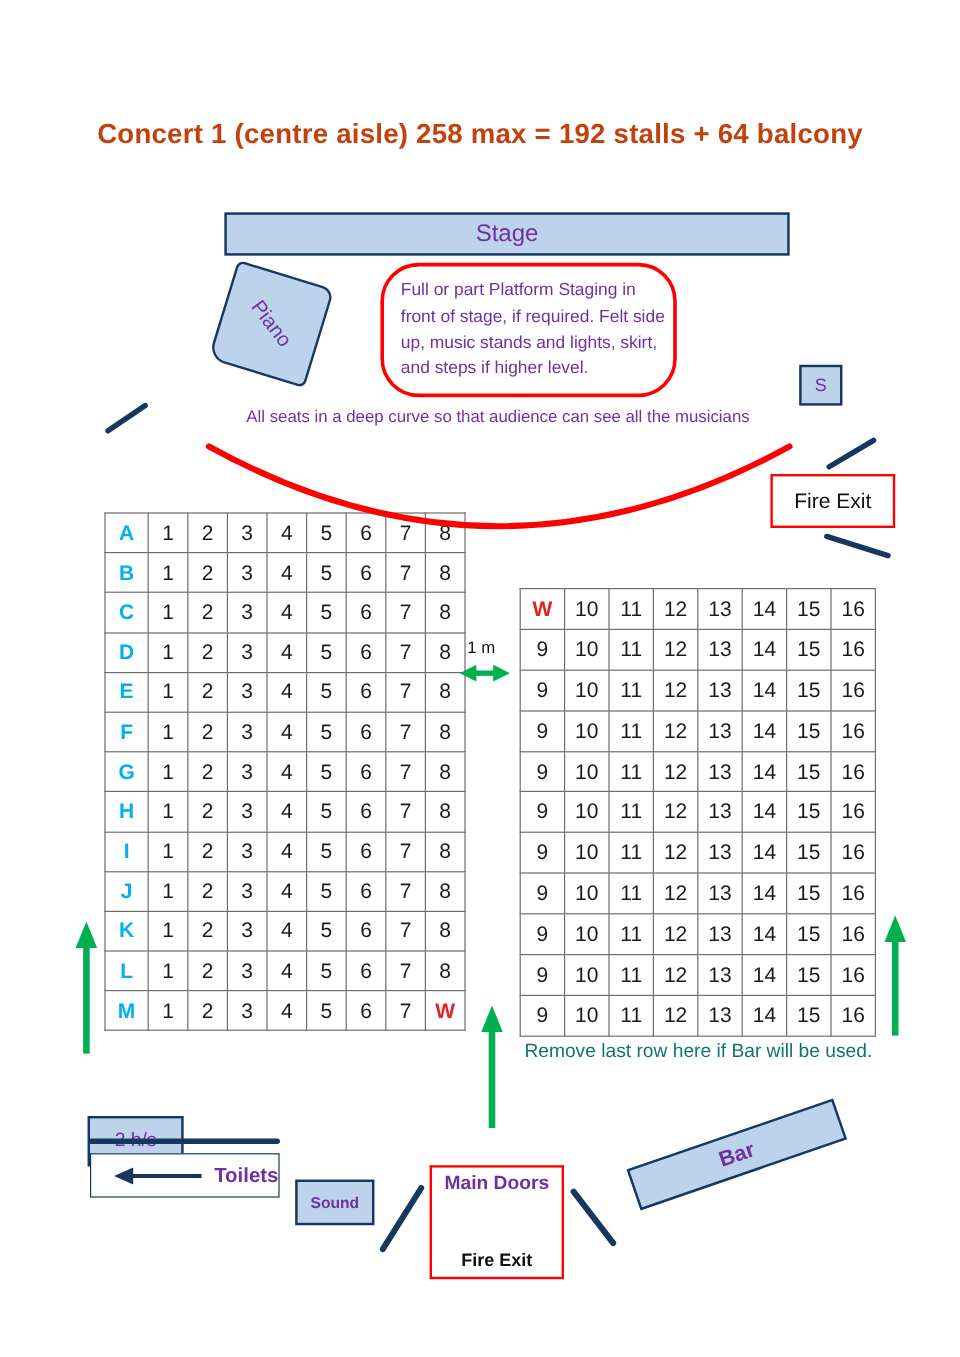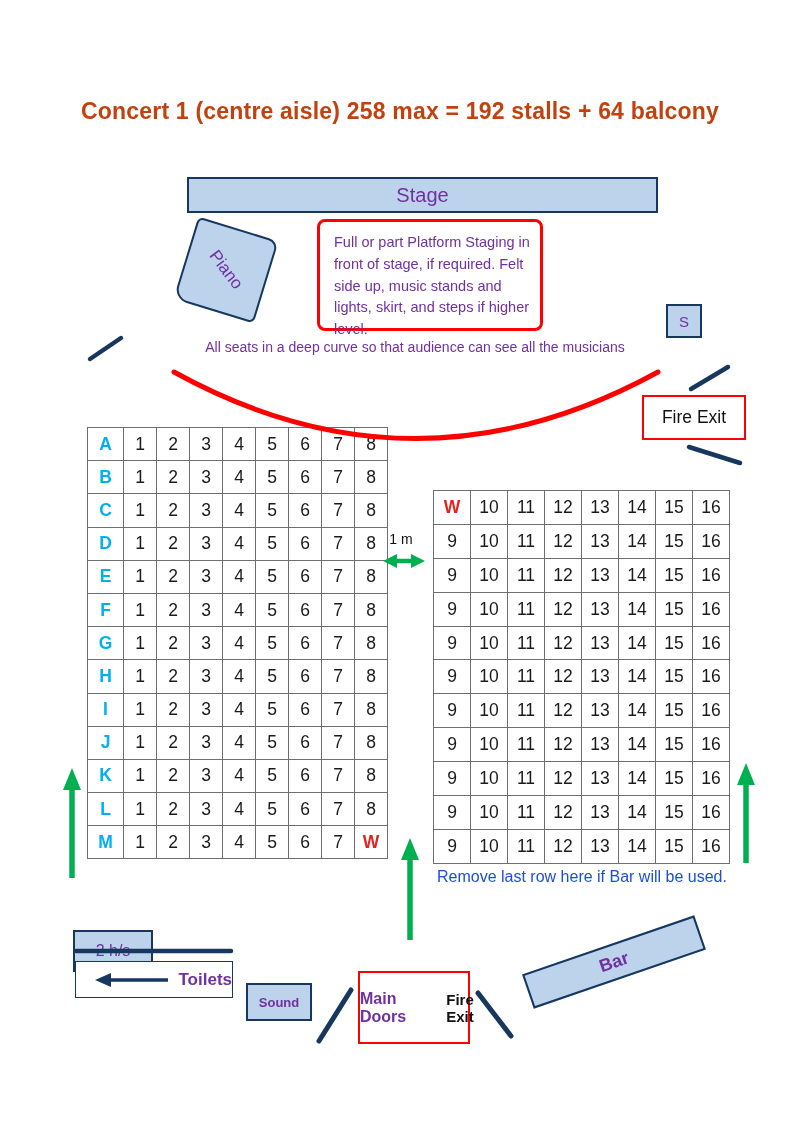--- a/index.html
+++ b/index.html
@@ -19,27 +19,27 @@
          border-radius:6px 10px 6px 14px;}
   #piano span{display:block;transform:rotate(36deg);font-size:17px;}
   #s-box{left:666px;top:304px;width:36px;height:34px;font-size:15px;}
   #hs-box{left:73px;top:898px;width:80px;height:42px;font-size:16px;margin-top:32px;}
   #sound-box{left:246px;top:983px;width:66px;height:38px;font-size:13px;font-weight:bold;justify-content:center;}
   #bar-box{left:523px;top:944px;width:182px;height:36px;transform:rotate(-19deg);
            font-size:18px;font-weight:bold;}
 
   
   .redbox{background:#ffffff;border:3px solid #ff0000;box-sizing:border-box;}
-  #platform-note{left:317px;top:219px;width:226px;height:112px;border-radius:8px;
+  #platform-note{left:317px;top:219px;width:247px;height:112px;border-radius:32px;
                  color:#7030a0;font-size:14.5px;line-height:1.5;padding:10px 6px 6px 14px;}
   #fire-exit-side{left:642px;top:395px;width:104px;height:45px;border-width:2.5px;
                   display:flex;align-items:center;justify-content:center;
                   color:#111111;font-size:17.5px;}
-  #main-doors{left:358px;top:971px;width:112px;height:73px;border-width:2.5px;
-              display:flex;flex-direction:row;align-items:center;justify-content:space-evenly;gap:40px;}
+  #main-doors{left:358px;top:971px;width:112px;height:95px;border-width:2.5px;
+              display:flex;flex-direction:column;align-items:center;justify-content:space-evenly;gap:40px;}
   #main-doors .md-title{color:#7030a0;font-weight:bold;font-size:16px;}
   #main-doors .md-sub{color:#111111;font-weight:bold;font-size:15px;}
 
   
   #curve-note{left:100px;top:339px;width:630px;text-align:center;
               color:#7030a0;font-size:14px;}
 
   
   table.seatgrid{border-collapse:collapse;background:#ffffff;}
   table.seatgrid td{border:1.2px solid #6e6e6e;text-align:center;vertical-align:middle;
@@ -49,21 +49,21 @@
   #grid-left td.letter-cell{width:35px;color:#00b0f0;font-weight:bold;}
   #grid-right{left:433px;top:490px;}
   #grid-right td{width:36px;height:32.9px;}
   td.w-cell{color:#e32222 !important;font-weight:bold;}
 
   
   #aisle-label{left:378px;top:531px;width:46px;text-align:center;
                font-size:14px;font-weight:normal;color:#111111;}
 
   
-  #bar-note{left:437px;top:866px;width:298px;font-size:16px;color:#1d4ed8;line-height:1.35;}
+  #bar-note{left:437px;top:866px;width:298px;font-size:16px;color:#0f766e;line-height:1.35;}
 
   
   #toilets-box{left:75px;top:961px;width:158px;height:37px;background:#ffffff;
                border:1.5px solid #17375e;box-sizing:border-box;display:flex;
                align-items:center;justify-content:flex-end;padding-left:8px;}
   #toilets-box .tlabel{color:#7030a0;font-weight:bold;font-size:17px;margin-left:6px;}
 
   
   #overlay{left:0;top:0;width:800px;height:1131px;pointer-events:none;}
 </style>

